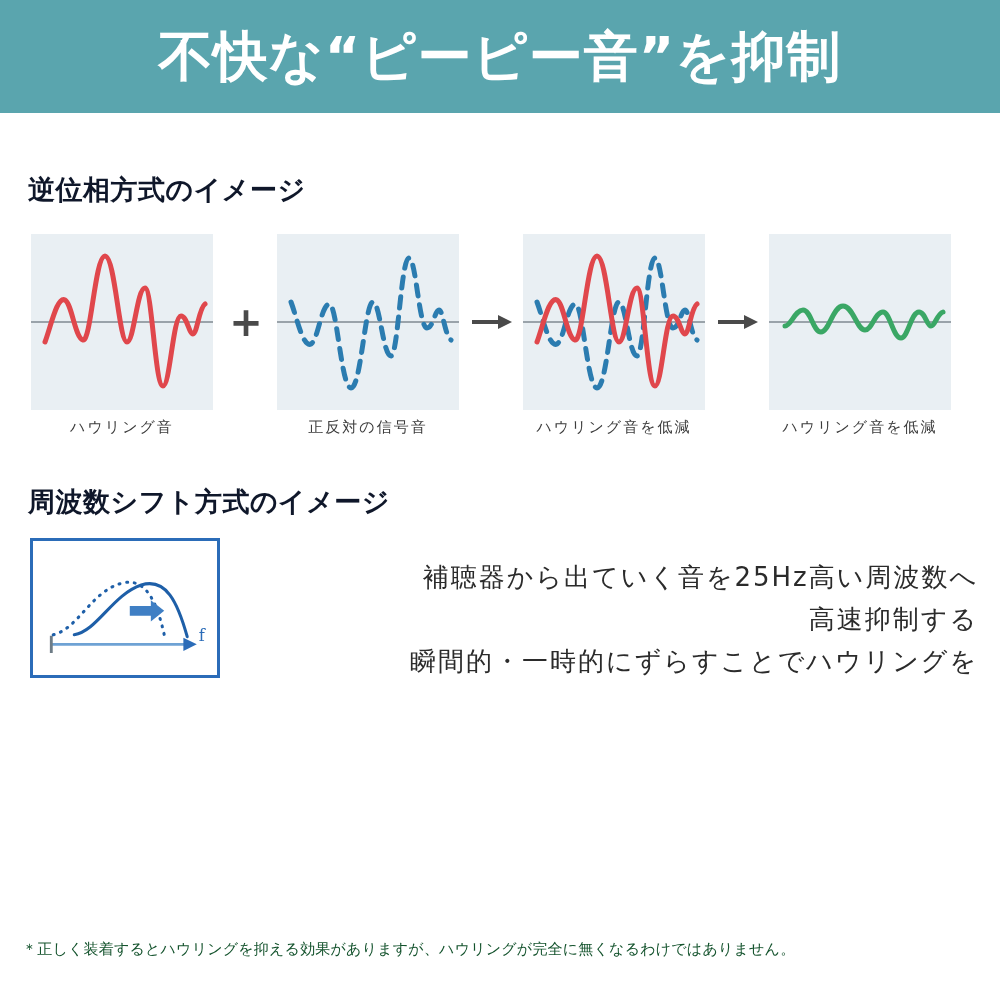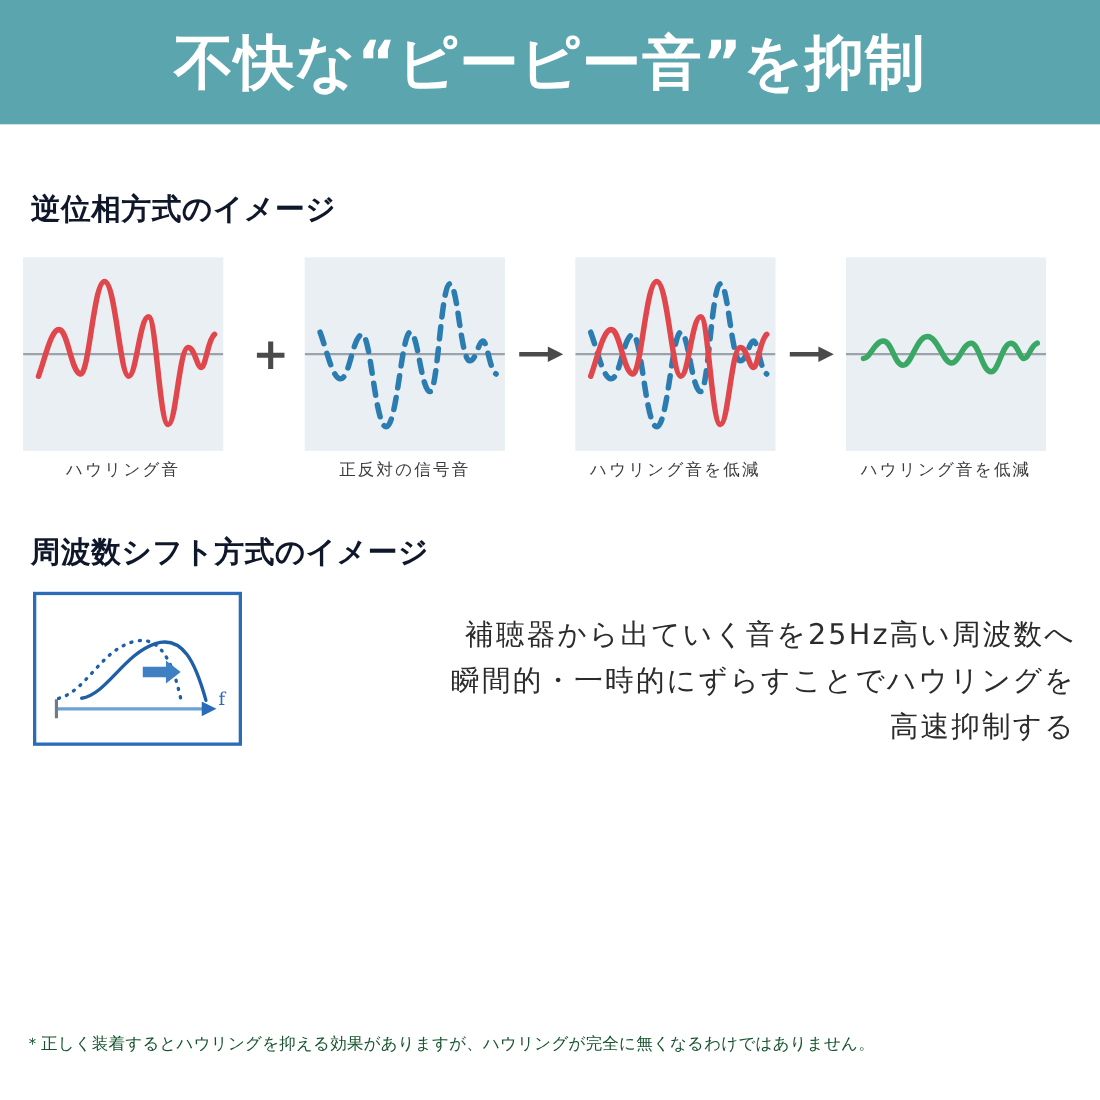--- a/index.html
+++ b/index.html
@@ -52,21 +52,21 @@
   .wave-cell svg { display:block; width:182px; height:176px; }
   .wave-label {
     position:absolute; top:184px; width:182px;
     text-align:center;
     font-size:15px;
     color:#3c3c3c;
     letter-spacing:2px;
     white-space:nowrap;
     font-family:"DejaVu Sans","Liberation Sans",sans-serif;
   }
-  #cell-1, #label-1 { left:21px; }
+  #cell-1, #label-1 { left:31px; }
   #cell-2, #label-2 { left:277px; }
   #cell-3, #label-3 { left:523px; }
   #cell-4, #label-4 { left:769px; }
 
   .sep {
     position:absolute; top:0; height:176px; width:60px;
     display:flex; align-items:center; justify-content:center;
     color:#4a4a4a;
   }
   #sep-plus  { left:216px; }
@@ -204,20 +204,20 @@
       <path d="M42,98 C66,94 82,56 112,46 C138,38 150,64 160,100" fill="none" stroke="#1e5fa8" stroke-width="3.2" stroke-linecap="round"></path>
 
       <g>
         <polygon points="100,68 122,68 122,62 136,73 122,84 122,78 100,78" fill="#3f7fc4"></polygon>
       </g>
     </svg>
   </div>
 
   <div class="fs-text">
     <div>補聴器から出ていく音を25Hz高い周波数へ</div>
+    <div>高速抑制する</div>
     <div>瞬間的・一時的にずらすことでハウリングを</div>
-    <div>高速抑制する</div>
   </div>
 
 
   <div class="footnote">＊正しく装着するとハウリングを抑える効果がありますが、ハウリングが完全に無くなるわけではありません。</div>
 
 </div>
 
 </body></html>

